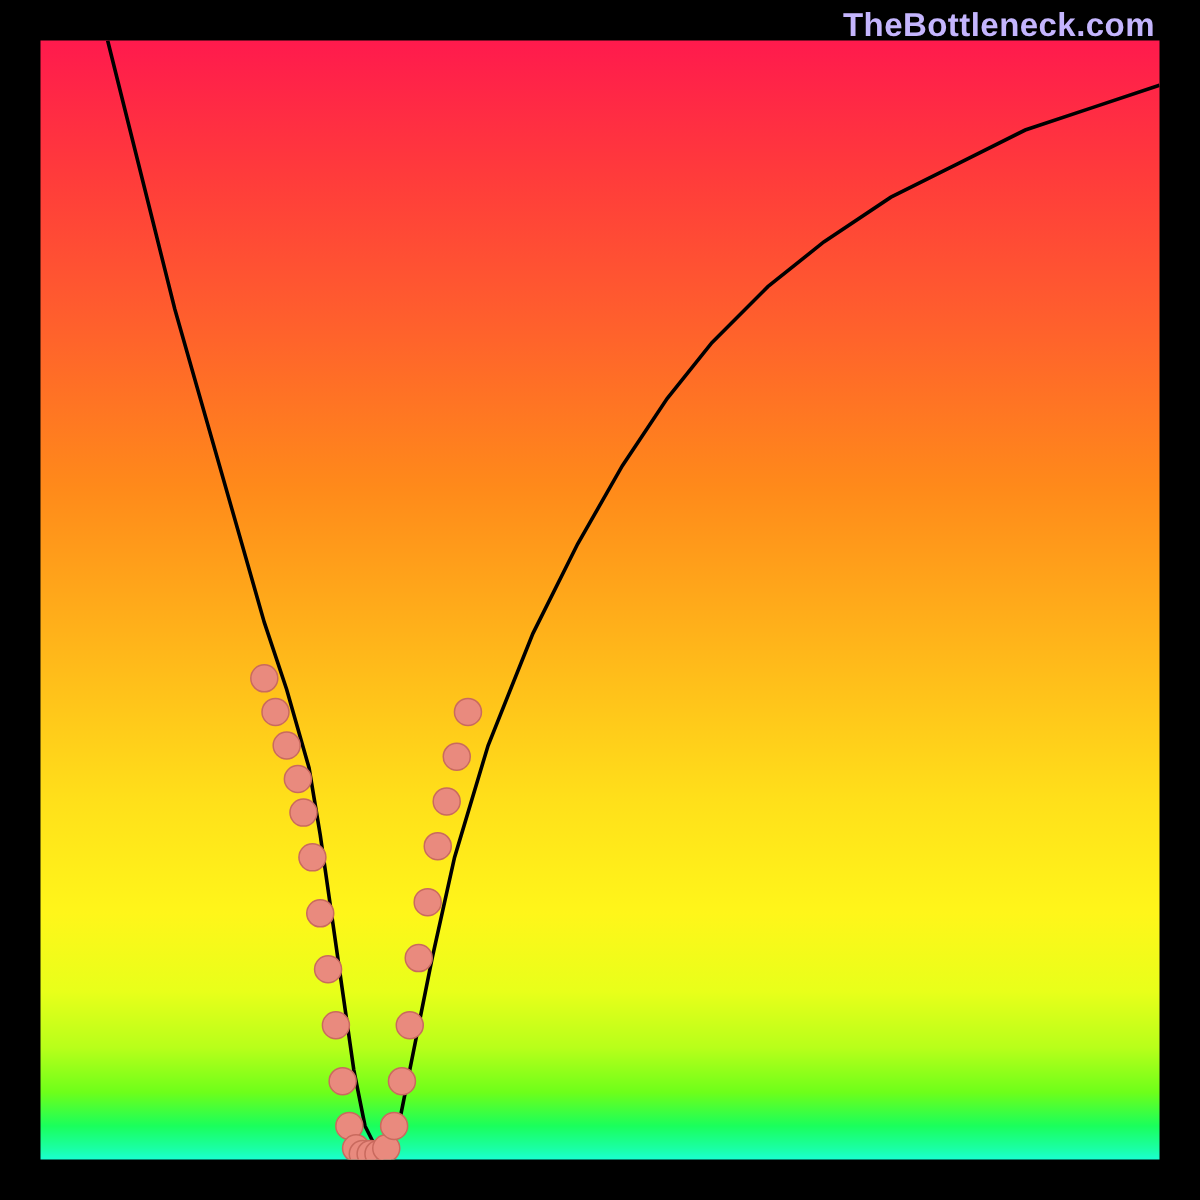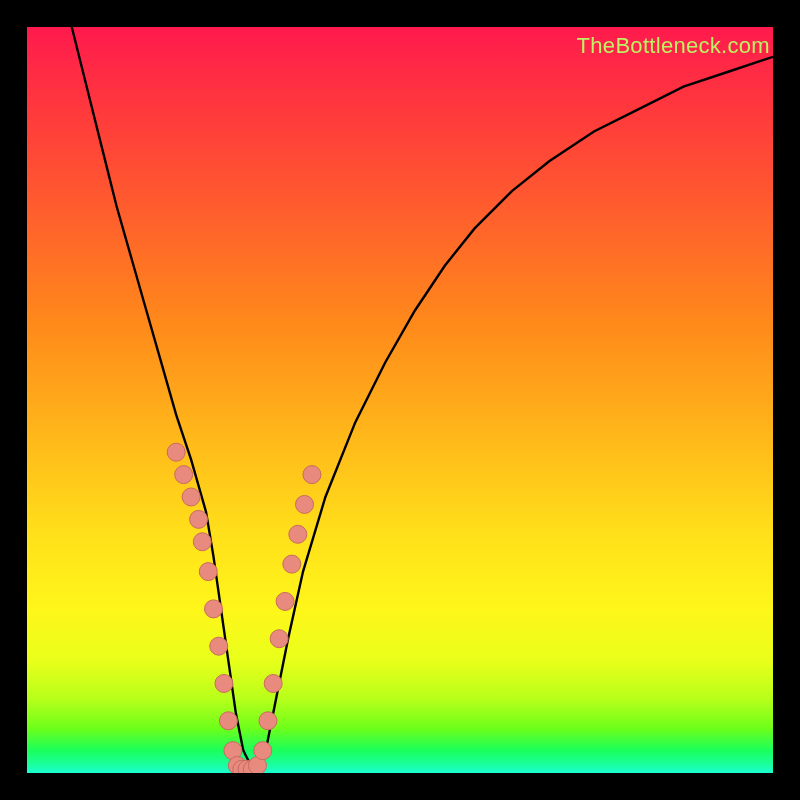--- a/index.html
+++ b/index.html
@@ -44,25 +44,24 @@
     position: absolute;
     left: 0;
     top: 0;
     width: 746px;
     height: 746px;
   }
   .watermark {
     position: absolute;
     top: 4px;
     right: 30px;
-    color: #bef264;
+    color: #c4b5fd;
     font-size: 22px;
-    font-weight: 400;
+    font-weight: 700;
     letter-spacing: 0.3px;
-    margin-top: 29px;
   }
 </style>
 </head>
 <body>
 
 <div class="frame">
   <div class="plot-area">
     <svg class="overlay" viewBox="0 0 746 746" preserveAspectRatio="none">
       <path id="curve-path" d="M44.76 0.00 L59.68 59.68 L74.60 119.36 L89.52 179.04 L104.44 231.26 L119.36 283.48 L134.28 335.70 L149.20 387.92 L164.12 432.68 L179.04 484.90 L186.50 529.66 L193.96 581.88 L201.42 634.10 L208.88 686.32 L216.34 723.62 L223.80 738.54 L231.26 738.54 L238.72 723.62 L246.18 686.32 L261.10 611.72 L276.02 544.58 L298.40 469.98 L328.24 395.38 L358.08 335.70 L387.92 283.48 L417.76 238.72 L447.60 201.42 L484.90 164.12 L522.20 134.28 L566.96 104.44 L611.72 82.06 L656.48 59.68 L701.24 44.76 L746.00 29.84" fill="none" stroke="#000000" stroke-width="2.4"></path>
       <g id="marker-group">

